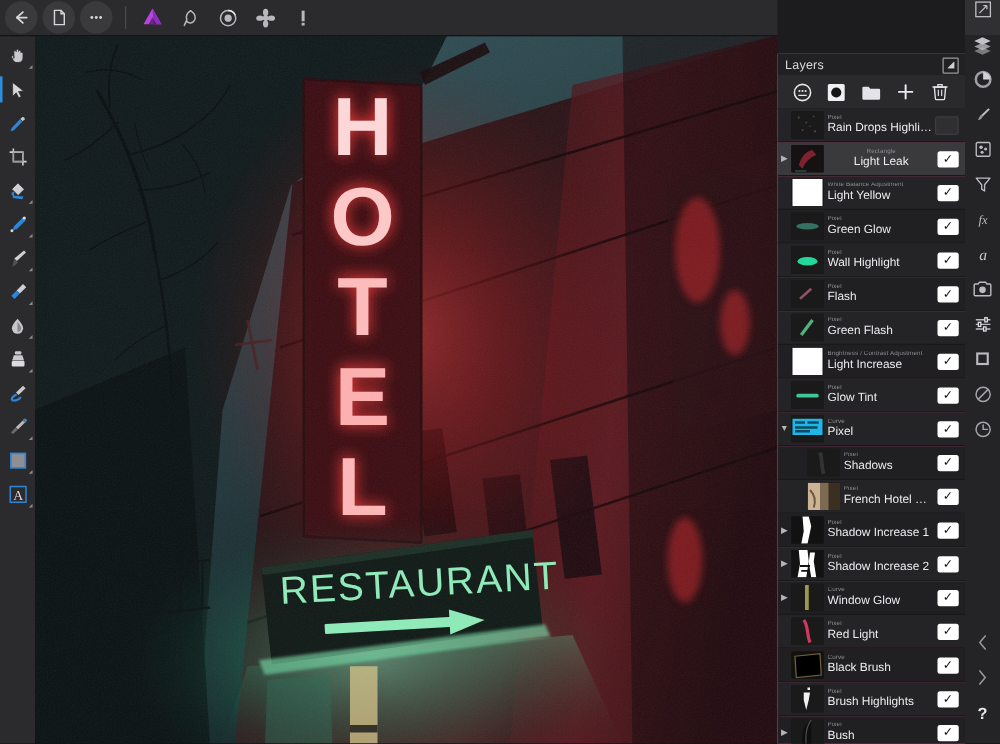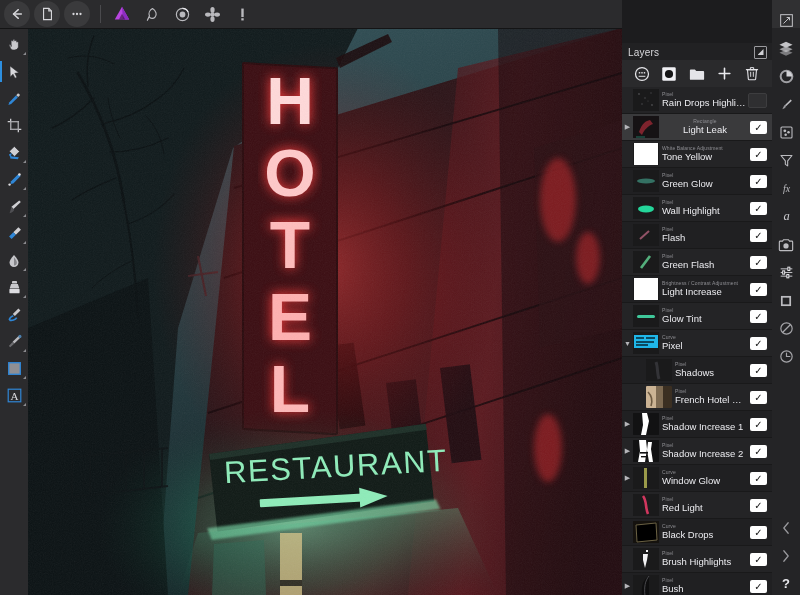--- a/index.html
+++ b/index.html
@@ -29,21 +29,21 @@
              border-left:3px solid transparent;border-bottom:3px solid #8b8b8f;}
   .tool.sel::before{content:"";position:absolute;left:0;top:3px;width:2px;height:21px;
                     background:#2d8fe0;}
 
   
   #canvas{position:absolute;left:28px;top:28px;width:594px;height:567px;overflow:hidden;
           background:#0d1416;}
 
   
   #rail{position:absolute;right:0;top:0;width:28px;height:595px;background:#242426;z-index:30;}
-  .rail-ic{width:28px;height:28px;display:flex;align-items:flex-end;justify-content:center;
+  .rail-ic{width:28px;height:28px;display:flex;align-items:flex-start;justify-content:center;
            color:#a9a9ad;cursor:pointer;font-size:12px;}
   .rail-ic.sel{background:#303032;}
   #rail-bottom{position:absolute;bottom:4px;left:0;width:28px;}
 
   
   #layers{position:absolute;left:622px;top:0;width:150px;height:595px;
           background:#ec4899;z-index:28;overflow:hidden;margin-top:43px;}
   #lay-head{height:16px;display:flex;align-items:center;justify-content:space-between;
             padding:1px 5px 0 6px;background:#212123;}
   #lay-title{font-size:10px;color:#d8d8dc;letter-spacing:.2px;}
@@ -493,21 +493,21 @@
           <div class="chk">✓</div>
         </div>
         <div class="lrow">
           <div class="disc"></div>
           <div class="thumb"><svg width="26" height="22" viewBox="0 0 26 22">
               <rect width="26" height="22" fill="#1a1a1b"></rect>
               <rect x="1" y="0" width="24" height="22" fill="#ffffff"></rect>
             </svg></div>
           <div class="txt">
             <span class="kind">White Balance Adjustment</span>
-            <span class="nm">Tone Yellow</span>
+            <span class="nm">Light Yellow</span>
           </div>
           <div class="chk">✓</div>
         </div>
         <div class="lrow alt">
           <div class="disc"></div>
           <div class="thumb"><svg width="26" height="22" viewBox="0 0 26 22">
               <rect width="26" height="22" fill="#1a1a1b"></rect>
               <ellipse cx="13" cy="11" rx="9" ry="2.6" fill="#3e8f7c" opacity="0.75"></ellipse>
             </svg></div>
           <div class="txt">
@@ -679,21 +679,21 @@
         </div>
         <div class="lrow alt">
           <div class="disc"></div>
           <div class="thumb"><svg width="26" height="22" viewBox="0 0 26 22">
               <rect width="26" height="22" fill="#1a1a1b"></rect>
               <rect width="26" height="22" fill="#15120e"></rect>
               <path d="M3 4 L23 2 L24 19 L4 21 Z" fill="#000000" stroke="#6b6244" stroke-width="1"></path>
             </svg></div>
           <div class="txt">
             <span class="kind">Curve</span>
-            <span class="nm">Black Drops</span>
+            <span class="nm">Black Brush</span>
           </div>
           <div class="chk">✓</div>
         </div>
         <div class="lrow">
           <div class="disc"></div>
           <div class="thumb"><svg width="26" height="22" viewBox="0 0 26 22">
               <rect width="26" height="22" fill="#1a1a1b"></rect>
               <g fill="#f2f2f4">
                 <path d="M10 6 h5 l-1 6 l-2 8 l-2-8 z"></path>
                 <rect x="13" y="2" width="2" height="2"></rect>

